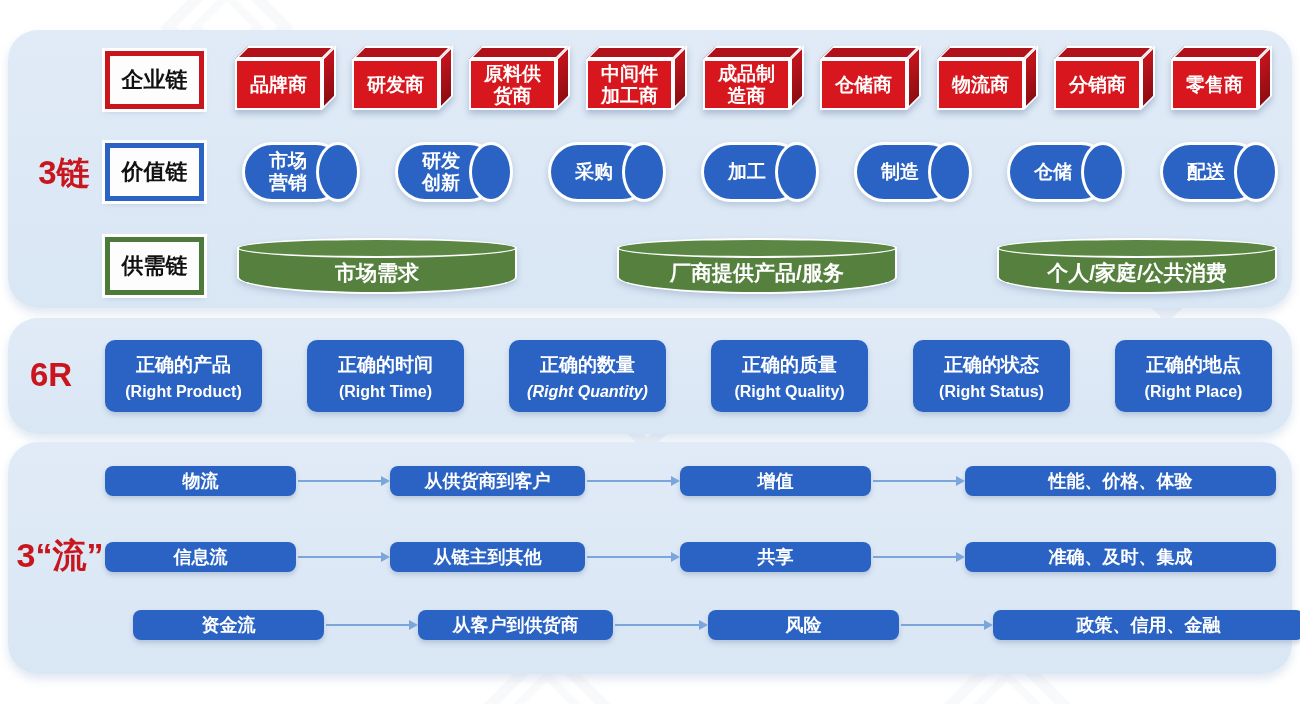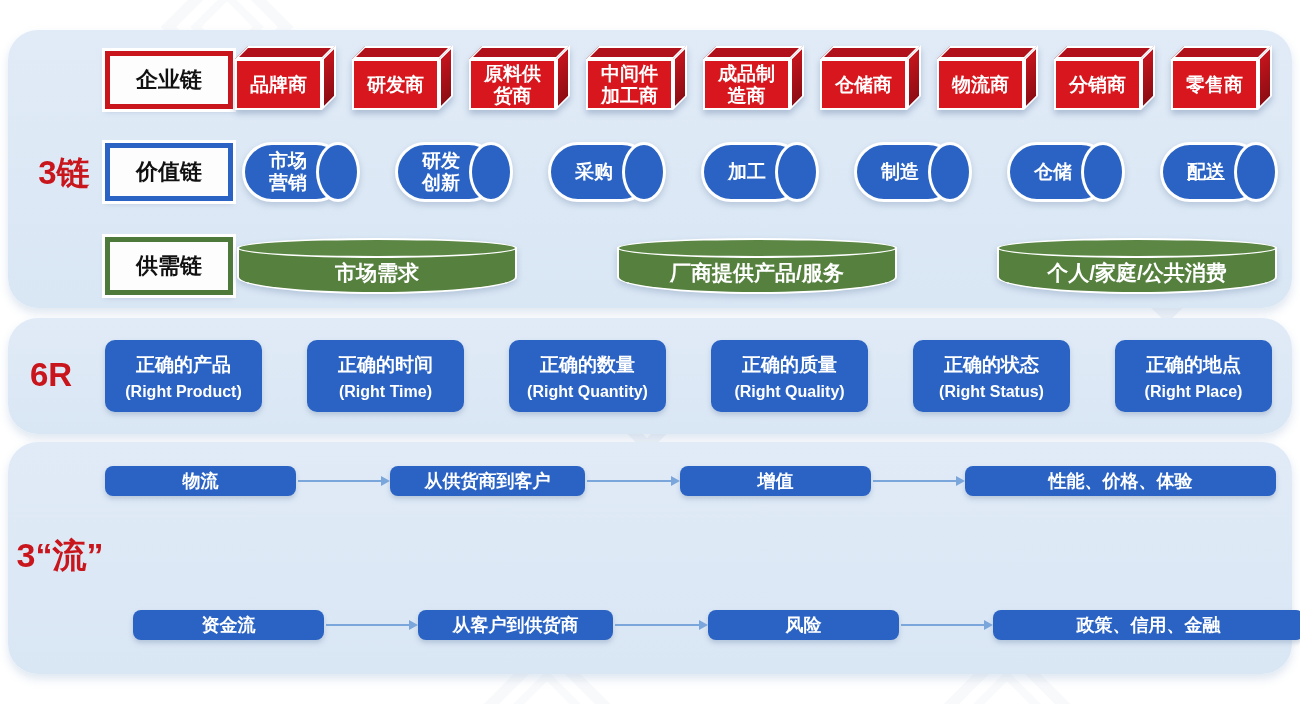--- a/index.html
+++ b/index.html
@@ -10,21 +10,21 @@
          border-radius:30px;box-shadow:0 5px 10px rgba(150,175,210,.30);}
   .p1{top:30px;height:278px;}
   .p2{top:318px;height:116px;}
   .p3{top:442px;height:232px;}
   
   .seclabel{position:absolute;color:#c9151c;font-weight:bold;text-align:center;line-height:1.05;}
   .sl1{left:10px;top:126px;width:92px;font-size:33px;}
   .sl2{left:6px;top:40px;width:74px;font-size:33px;}
   .sl3{left:0px;top:96px;width:104px;font-size:34px;}
   
-  .tag{position:absolute;left:97px;width:128px;height:58px;box-sizing:border-box;background:#fdfdfd;
+  .tag{position:absolute;left:97px;width:99px;height:58px;box-sizing:border-box;background:#fdfdfd;
        display:flex;align-items:center;justify-content:center;font-size:22px;font-weight:bold;color:#111;
        box-shadow:0 0 0 3px #ffffff,0 3px 5px rgba(120,145,180,.35);}
   .tag-red{border:5px solid #c9151c;top:21px;}
   .tag-blue{border:5px solid #2a63c4;top:113px;}
   .tag-green{border:5px solid #4d7a3b;top:207px;}
   
   .row-ent{position:absolute;left:227px;top:16px;display:flex;gap:16px;}
   .box3d{position:relative;width:101px;height:64px;filter:drop-shadow(0 4px 3px rgba(110,135,170,.45));}
   .box3d .ftop{position:absolute;left:0;top:0;width:87px;height:13px;background:#b0111a;
                transform:skewX(-45deg);transform-origin:0 100%;border:2px solid #fff;box-sizing:border-box;}
@@ -221,21 +221,21 @@
       <div class="r6box">
         <span class="cn" style="white-space: pre-line;">正确的产品</span>
         <span class="en" style="white-space: pre-line;">(Right Product)</span>
       </div>
       <div class="r6box">
         <span class="cn" style="white-space: pre-line;">正确的时间</span>
         <span class="en" style="white-space: pre-line;">(Right Time)</span>
       </div>
       <div class="r6box">
         <span class="cn" style="white-space: pre-line;">正确的数量</span>
-        <span class="en" style="white-space: pre-line;">(Right Quantity)</span>
+        <span class="en" style="white-space: pre-line; font-style: italic;">(Right Quantity)</span>
       </div>
       <div class="r6box">
         <span class="cn" style="white-space: pre-line;">正确的质量</span>
         <span class="en" style="white-space: pre-line;">(Right Quality)</span>
       </div>
       <div class="r6box">
         <span class="cn" style="white-space: pre-line;">正确的状态</span>
         <span class="en" style="white-space: pre-line;">(Right Status)</span>
       </div>
       <div class="r6box">
@@ -251,20 +251,29 @@
     <div class="flowrow fr1">
       <div class="fbox c1" style="white-space: pre-line;">物流</div>
       <div class="arrow a1"></div>
       <div class="fbox c2" style="white-space: pre-line;">从供货商到客户</div>
       <div class="arrow a2"></div>
       <div class="fbox c3" style="white-space: pre-line;">增值</div>
       <div class="arrow a3"></div>
       <div class="fbox c4" style="white-space: pre-line;">性能、价格、体验</div>
     </div>
 
+    <div class="flowrow fr2">
+      <div class="fbox c1" style="white-space: pre-line;">信息流</div>
+      <div class="arrow a1"></div>
+      <div class="fbox c2" style="white-space: pre-line;">从链主到其他</div>
+      <div class="arrow a2"></div>
+      <div class="fbox c3" style="white-space: pre-line;">共享</div>
+      <div class="arrow a3"></div>
+      <div class="fbox c4" style="white-space: pre-line;">准确、及时、集成</div>
+    </div>
 
     <div class="flowrow fr3">
       <div class="fbox c1" style="white-space: pre-line;">资金流</div>
       <div class="arrow a1"></div>
       <div class="fbox c2" style="white-space: pre-line;">从客户到供货商</div>
       <div class="arrow a2"></div>
       <div class="fbox c3" style="white-space: pre-line;">风险</div>
       <div class="arrow a3"></div>
       <div class="fbox c4" style="white-space: pre-line;">政策、信用、金融</div>
     </div>

